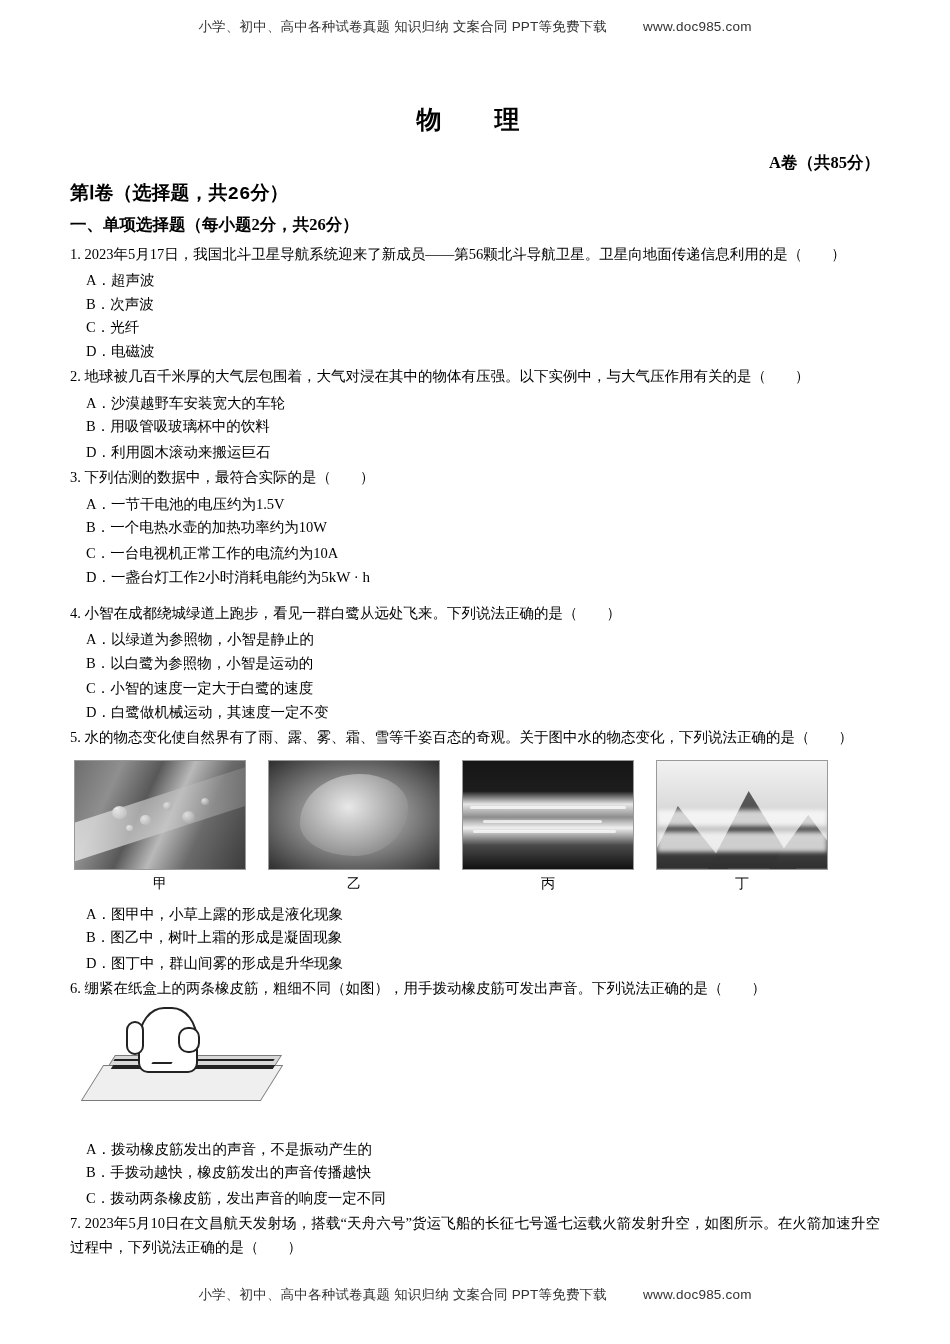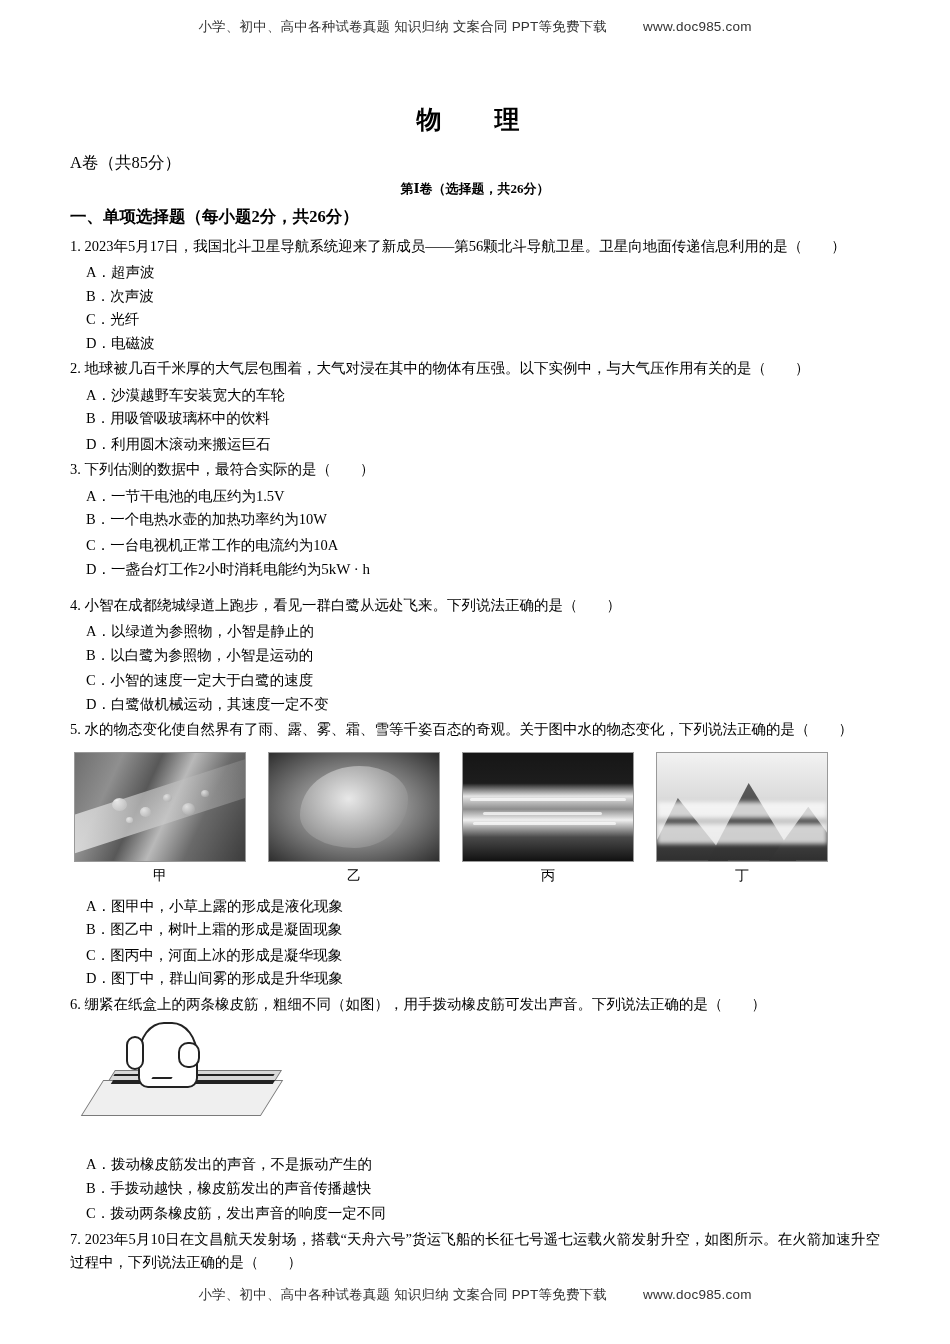--- a/index.html
+++ b/index.html
@@ -44,30 +44,31 @@
   }
   .doc-title {
     text-align: center;
     font-size: 25px;
     font-weight: bold;
     letter-spacing: 14px;
     margin: 0 0 14px 0;
     font-family: "Liberation Serif", serif;
   }
   .sub-title {
+    text-align: right;
+    font-size: 16.5px;
+    font-weight: bold;
+    margin: 16px 0 6px 0;
+  }
+  .sub-title2 {
     text-align: left;
-    font-size: 16.5px;
-    font-weight: normal;
-    margin: 16px 0 6px 0;
-  }
-  .sub-title2 {
-    text-align: center;
-    font-size: 13px;
+    font-size: 19px;
     font-weight: bold;
     margin: 0 0 8px 0;
+    font-family: Liberation Mono, monospace;
   }
   .section-head {
     font-size: 16.5px;
     font-weight: bold;
     margin: 4px 0 7px 0;
   }
   .q {
     font-size: 14.5px;
     line-height: 1.62;
     margin: 0 0 3px 0;
@@ -314,21 +315,20 @@
       </div>
     </div>
 
     <div class="spacer-md"></div>
 
     <div class="opts opts2">
       <div>A．图甲中，小草上露的形成是液化现象</div>
       <div>B．图乙中，树叶上霜的形成是凝固现象</div>
     </div>
     <div class="opts opts2">
-      <div>C．图丙中，河面上冰的形成是凝华现象</div>
       <div>D．图丁中，群山间雾的形成是升华现象</div>
     </div>
 
     <div class="q">6. 绷紧在纸盒上的两条橡皮筋，粗细不同（如图），用手拨动橡皮筋可发出声音。下列说法正确的是（　　）</div>
 
     <div class="fig-hand">
       <div class="wmfig">doc985</div>
       <div class="fig-box-top"></div>
       <div class="fig-caption-box"></div>
       <div class="band" style="left:34px;top:52px;width:160px;"></div>

